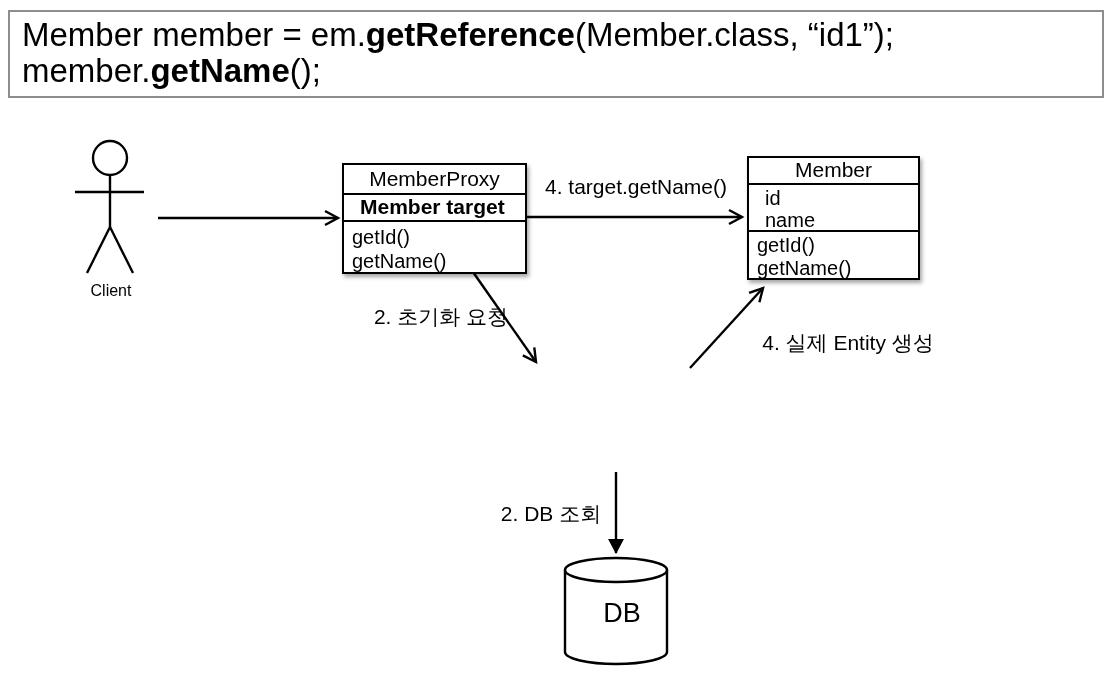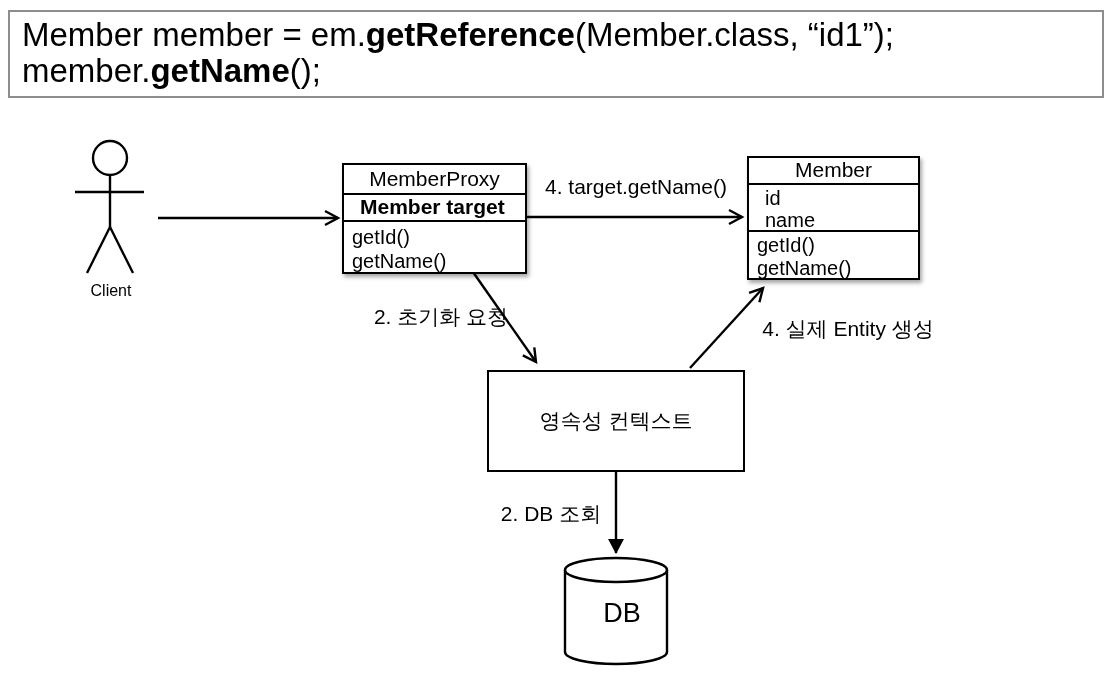--- a/index.html
+++ b/index.html
@@ -95,21 +95,21 @@
     align-items: center;
     justify-content: center;
     font-size: 21px;
   }
 
   
   .lbl-client { left: 70px;  top: 279px; width: 82px;  font-size: 16px; }
   .lbl-a1     { left: 168px; top: 178px; width: 172px; }
   .lbl-a5     { left: 530px; top: 175px; width: 212px; }
   .lbl-a2     { left: 356px; top: 305px; width: 136px; margin-left: 17px; }
-  .lbl-a4     { left: 754px; top: 317px; width: 188px; }
+  .lbl-a4     { left: 754px; top: 331px; width: 188px; }
   .lbl-a3     { left: 494px; top: 502px; width: 114px; }
   .lbl-db     { left: 566px; top: 601px; width: 112px; font-size: 27px; }
 </style>
 </head>
 <body>
 
 <div class="page">
 
   <div class="code-box">
     <div class="code-line"><span>Member member = em.</span><span class="b">getReference</span><span>(Member.class, “id1”);</span></div>
@@ -160,21 +160,20 @@
     <div class="attrs">
       <div>id</div>
       <div>name</div>
     </div>
     <div class="ops">
       <div>getId()</div>
       <div>getName()</div>
     </div>
   </div>
 
-  <div class="pcbox">영속성 컨텍스트</div>
 
   <div class="lbl lbl-client">Client</div>
   <div class="lbl lbl-a5">4. target.getName()</div>
   <div class="lbl lbl-a2">2. 초기화 요청</div>
   <div class="lbl lbl-a4">4. 실제 Entity 생성</div>
   <div class="lbl lbl-a3">2. DB 조회</div>
   <div class="lbl lbl-db">DB</div>
 
 </div>
 

